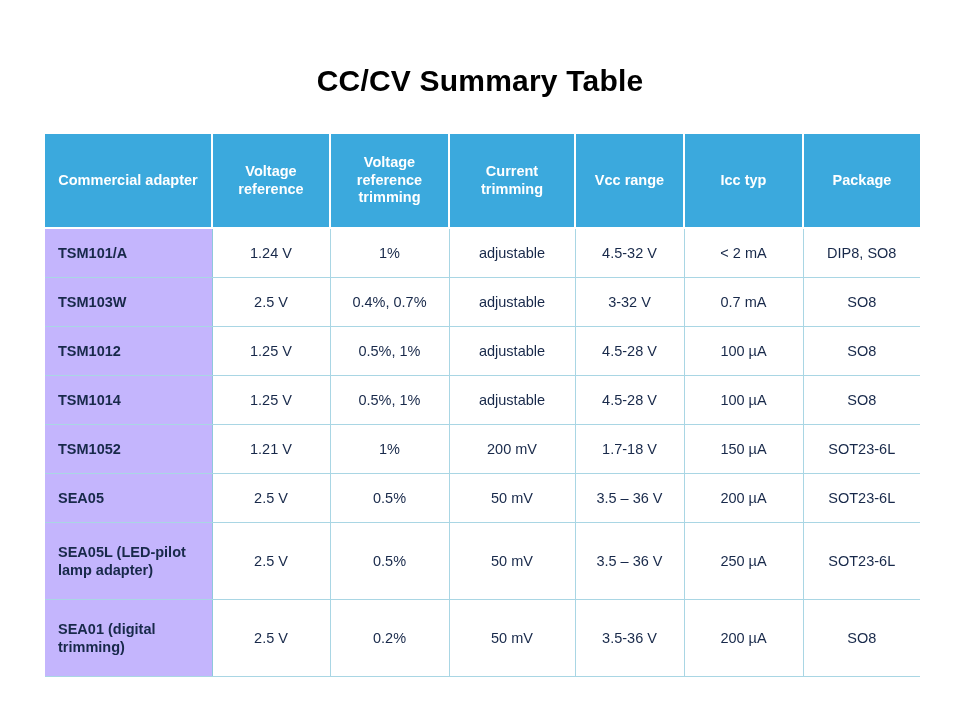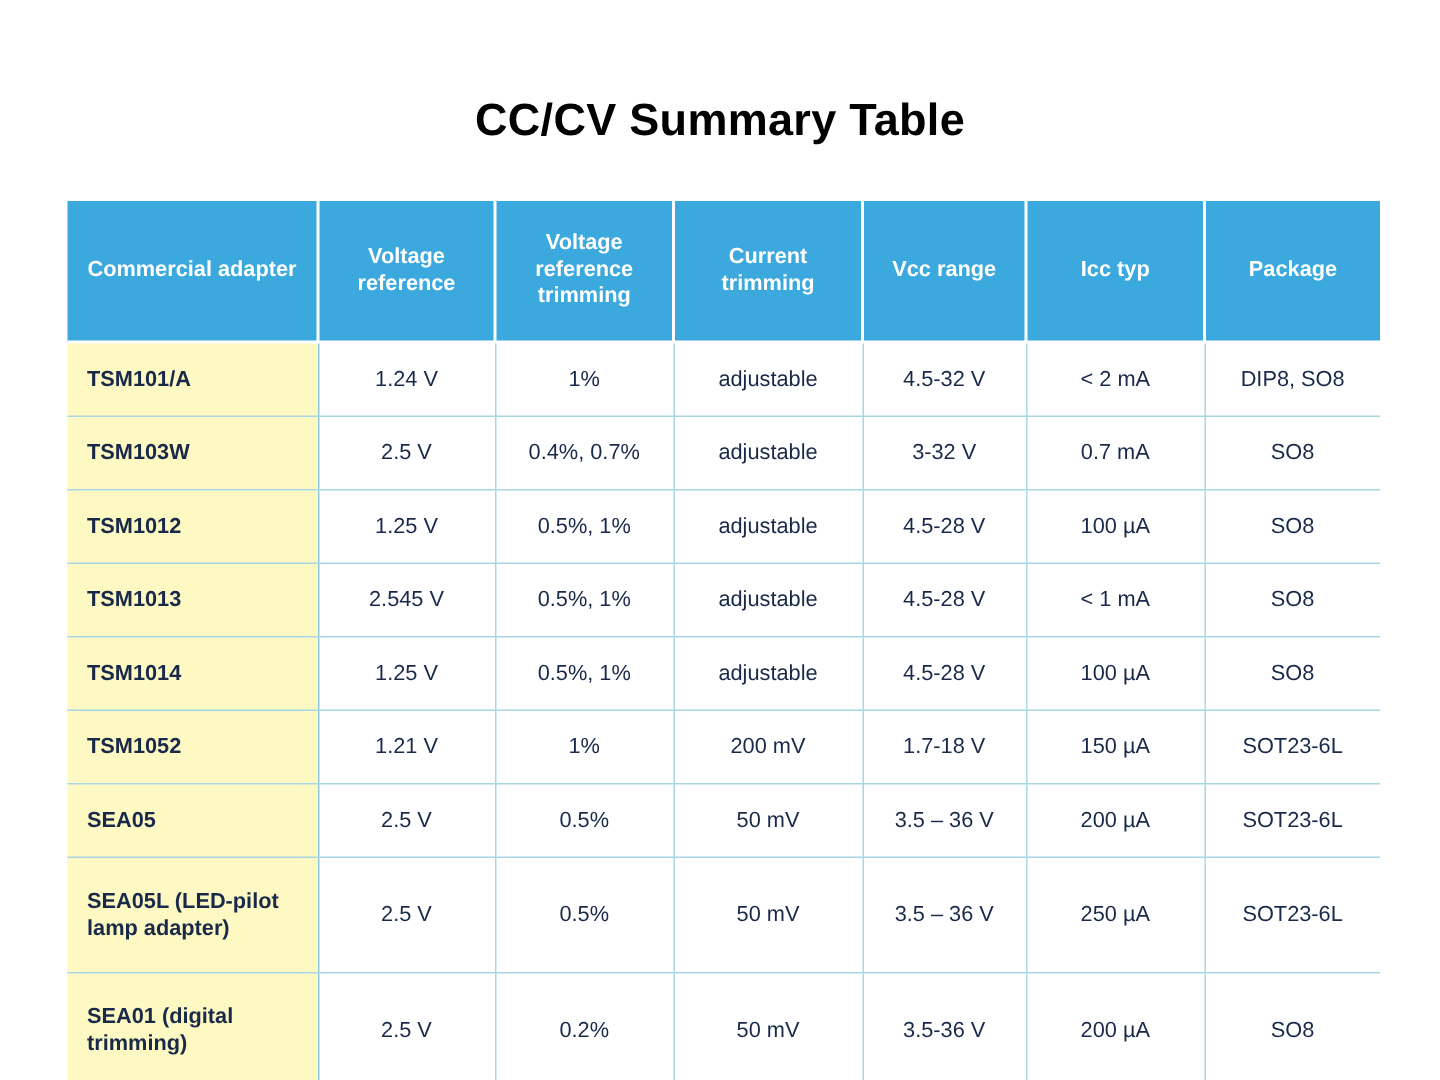--- a/index.html
+++ b/index.html
@@ -71,21 +71,21 @@
     border-bottom: 1px solid #a9d6e4;
     white-space: nowrap;
   }
   table.summary td:last-child {
     border-right: none;
   }
   table.summary tr:last-child td {
     border-bottom: 1px solid #a9d6e4;
   }
   table.summary td.product {
-    background: #fef9c3;
+    background: #c4b5fd;
     text-align: left;
     font-weight: bold;
     padding-left: 13px;
     white-space: normal;
     border-right: 1px solid #8fc8dc;
   }
   table.summary tr.tall td {
     height: 66px;
   }
   col.c-product { width: 167px; }
@@ -151,29 +151,20 @@
         <tr>
           <td class="product">TSM1012</td>
           <td>1.25 V</td>
           <td>0.5%, 1%</td>
           <td>adjustable</td>
           <td>4.5-28 V</td>
           <td>100 µA</td>
           <td>SO8</td>
         </tr>
 
-        <tr>
-          <td class="product">TSM1013</td>
-          <td>2.545 V</td>
-          <td>0.5%, 1%</td>
-          <td>adjustable</td>
-          <td>4.5-28 V</td>
-          <td>&lt; 1 mA</td>
-          <td>SO8</td>
-        </tr>
 
         <tr>
           <td class="product">TSM1014</td>
           <td>1.25 V</td>
           <td>0.5%, 1%</td>
           <td>adjustable</td>
           <td>4.5-28 V</td>
           <td>100 µA</td>
           <td>SO8</td>
         </tr>

